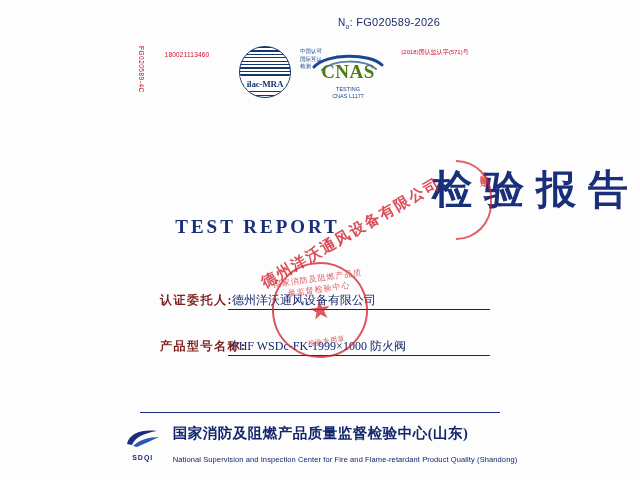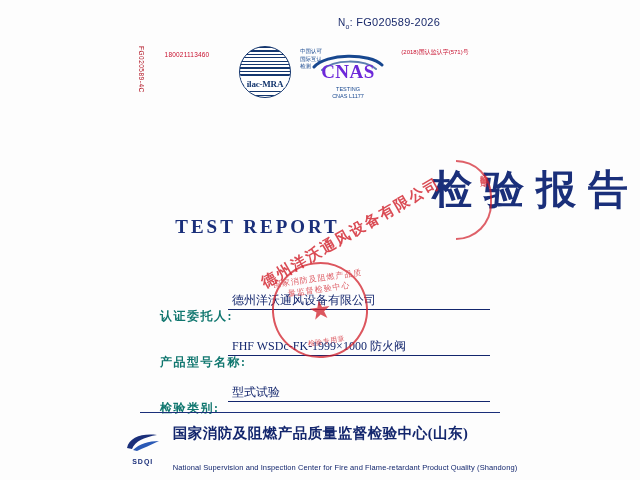--- a/index.html
+++ b/index.html
@@ -156,21 +156,21 @@
     height: 20px;
   }
   .cnas-word {
     position: absolute;
     left: 0;
     top: 11px;
     width: 84px;
     text-align: center;
     font-size: 19px;
     font-weight: bold;
-    color: #6d28d9;
+    color: #4d7c0f;
     font-family: "Liberation Serif", serif;
     letter-spacing: 0.5px;
   }
   .cnas-sub {
     margin-top: 2px;
     font-size: 5.5px;
     color: #17478f;
     line-height: 7px;
     text-align: center;
   }
@@ -256,23 +256,23 @@
     width: 330px;
   }
   .field-row {
     position: relative;
     height: 30px;
     margin-bottom: 16px;
   }
   .field-label {
     position: absolute;
     left: 0;
-    top: 16px;
+    top: 0;
     font-size: 12px;
-    color: #0f766e;
+    color: #7f1d1d;
     letter-spacing: 1.5px;
     white-space: nowrap;
     font-family: "Liberation Serif", serif;
     font-weight: bold;
   }
   .field-value {
     position: absolute;
     left: 72px;
     top: 0;
     font-size: 12px;
@@ -409,21 +409,21 @@
   .footer-cn {
     font-size: 14.5px;
     color: #13266d;
     font-weight: bold;
     letter-spacing: 0.5px;
     font-family: "Liberation Serif", serif;
   }
   .footer-en {
     font-size: 7.5px;
     color: #13266d;
-    margin-top: 20px;
+    margin-top: 12px;
     letter-spacing: 0.1px;
   }
 </style>
 </head>
 <body>
 
 <div class="page">
 
   <div class="doc-no">
     <span class="no-label">N<sub>o</sub>:</span>
@@ -480,25 +480,20 @@
       <span class="field-value">德州洋沃通风设备有限公司</span>
       <span class="field-rule"></span>
     </div>
 
     <div class="field-row">
       <span class="field-label">产品型号名称:</span>
       <span class="field-value">FHF WSDc-FK-1999×1000 防火阀</span>
       <span class="field-rule"></span>
     </div>
 
-    <div class="field-row">
-      <span class="field-label">检验类别:</span>
-      <span class="field-value">型式试验</span>
-      <span class="field-rule"></span>
-    </div>
   </div>
 
   <div class="stamp-round">
     <div class="arc-top">国家消防及阻燃产品质量监督检验中心</div>
     <div class="star">★</div>
     <div class="arc-bottom">检验专用章</div>
   </div>
   <div class="stamp-diag">德州洋沃通风设备有限公司</div>
 
   <div class="footer-rule"></div>

